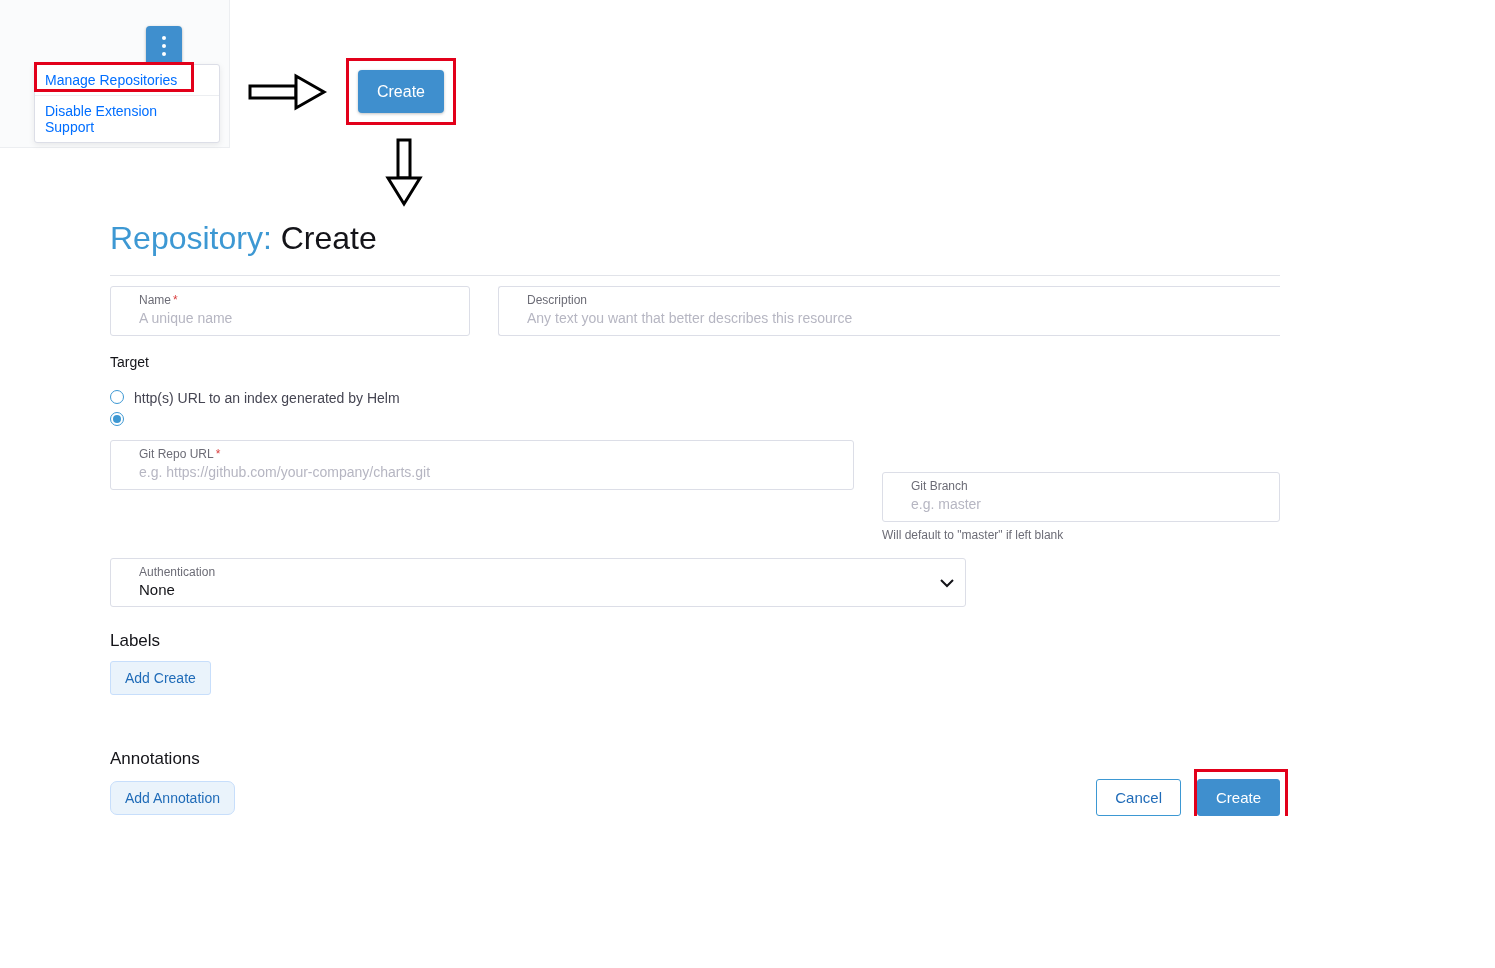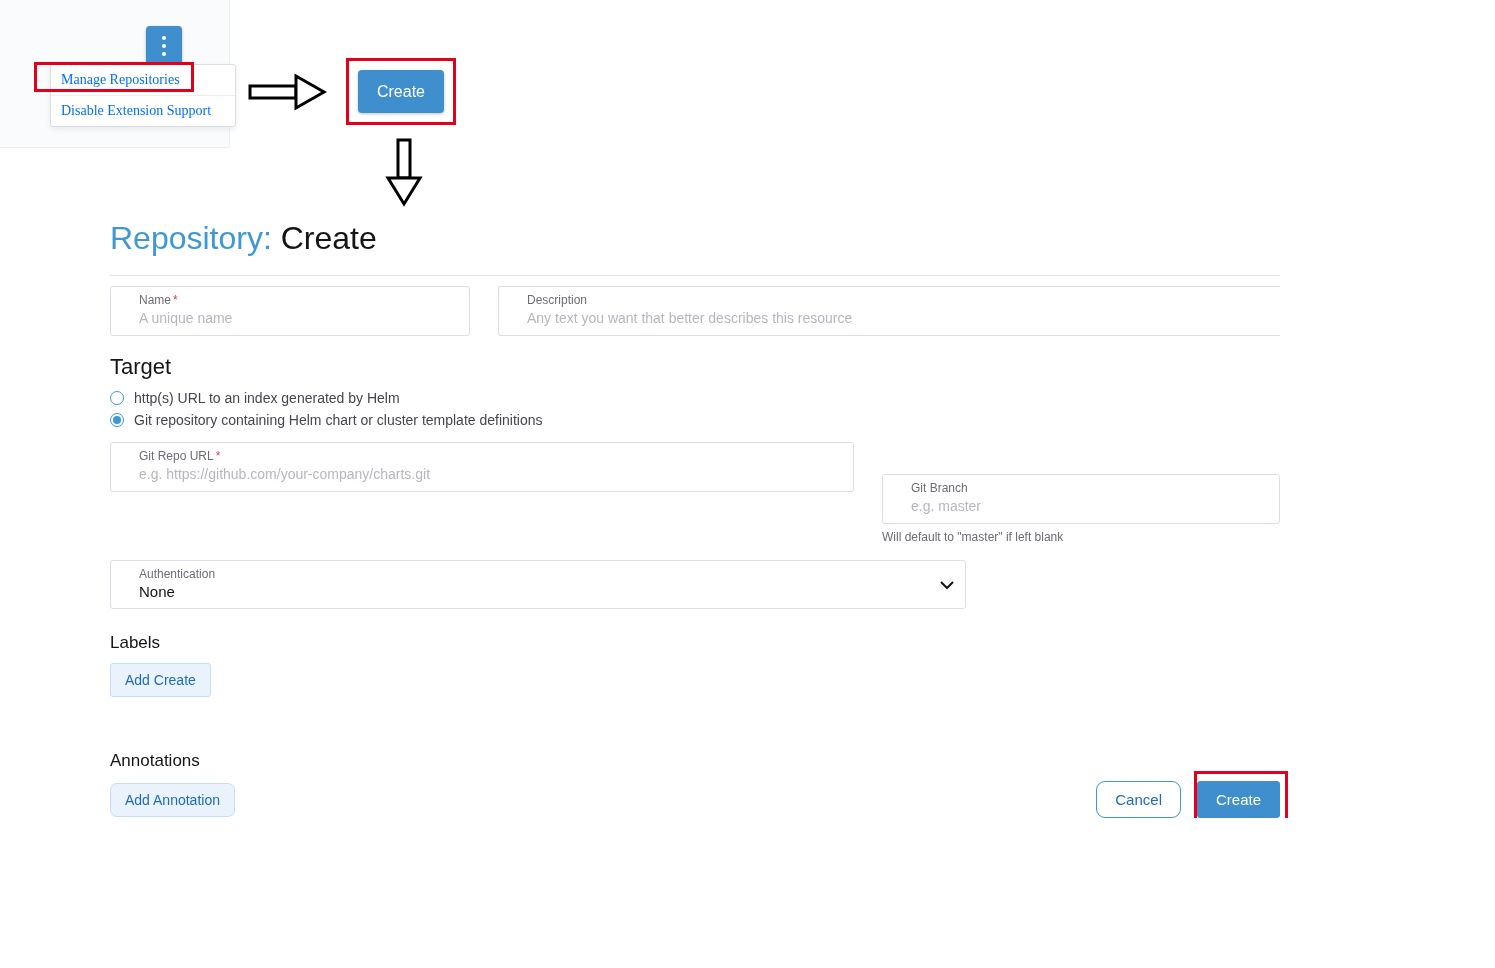--- a/index.html
+++ b/index.html
@@ -5,21 +5,21 @@
   * { box-sizing: border-box; margin: 0; padding: 0; }
   body { font-family: -apple-system, BlinkMacSystemFont, "Segoe UI", Helvetica, Arial, sans-serif; background: #fff; color: #141419; width: 1495px; }
 
   
   .tutorial-area { position: relative; height: 220px; }
   .topbar-bg { position: absolute; left: 0; top: 0; width: 230px; height: 148px; background: #fafbfc; border-bottom: 1px solid #eceef1; border-right: 1px solid #eceef1; }
   .kebab-btn { position: absolute; left: 146px; top: 26px; width: 36px; height: 40px; background: #3f8fce; border-radius: 4px; box-shadow: 0 1px 3px rgba(0,0,0,.3); display:flex; align-items:center; justify-content:center; }
   .kebab-dots { display:flex; flex-direction:column; gap:4px; }
   .kebab-dots span { width:4px; height:4px; border-radius:50%; background:#fff; display:block; }
 
-  .menu-popup { position: absolute; left: 50px; top: 64px; width: 186px; background: #fff; border: 1px solid #dcdee7; border-radius: 3px; box-shadow: 0 2px 6px rgba(0,0,0,.08); font-family: Liberation Serif, serif; }
+  .menu-popup { position: absolute; left: 34px; top: 64px; width: 186px; background: #fff; border: 1px solid #dcdee7; border-radius: 3px; box-shadow: 0 2px 6px rgba(0,0,0,.08); }
   .menu-popup .mi { padding: 7px 10px; font-size: 14px; color: #006eff; cursor: pointer; }
   .menu-popup .mi:first-child { border-bottom: 1px solid #eceef1; }
 
   .red-box { position: absolute; border: 3px solid #e2001a; }
   .red-box.r1 { left: 34px; top: 62px; width: 160px; height: 30px; }
   .red-box.r2 { left: 346px; top: 58px; width: 110px; height: 67px; }
   .red-box.r3 { left: 1046px; top: 680px; width: 94px; height: 56px; }
 
   .btn-primary-big { position: absolute; left: 358px; top: 70px; width: 86px; height: 43px; background: #3f8fce; color: #fff; border-radius: 4px; display:flex; align-items:center; justify-content:center; font-size:16px; box-shadow: 0 1px 3px rgba(0,0,0,.25); }
 
@@ -35,39 +35,39 @@
 
   .row { display:flex; gap: 28px; margin-bottom: 18px; }
   .field { border:1px solid #dcdee7; border-radius:3px; padding: 6px 28px 8px; background:#fff; }
   .field .label { font-size: 12px; color: #6c6c76; margin-bottom: 2px; }
   .field .label .req { color:#d93e3e; margin-left:2px; }
   .field input, .field .value { border:none; outline:none; width:100%; font-size:14px; color:#141419; background:transparent; }
   .field input::placeholder { color:#b6b6c2; }
   .f-name { width: 360px; }
   .f-desc { flex:1; border-right:none; border-top-right-radius:0; border-bottom-right-radius:0; }
 
-  .section-h1 { font-size: 22px; color:#141419; margin: 6px 0 10px; }
+  .section-h1 { font-size: 14px; color:#141419; margin: 6px 0 20px; }
   .section-h2 { font-size: 17px; color:#141419; margin: 24px 0 10px; }
 
-  .radio-row { display:flex; align-items:center; gap:10px; font-size:14px; color:#454552; margin-bottom:6px; }
+  .radio-row { display:flex; align-items:flex-start; gap:10px; font-size:14px; color:#454552; margin-bottom:6px; }
   .radio { width:14px; height:14px; border-radius:50%; border:1.5px solid #3d98d3; display:inline-block; position:relative; flex:none; }
   .radio.checked::after { content:""; position:absolute; inset:2px; background:#3d98d3; border-radius:50%; }
 
   .row-target { display:flex; gap: 28px; margin-top:14px; align-items:flex-start; }
   .f-url { width: 744px; }
   .f-branch-col { flex:1; }
   .f-branch { width:100%;margin-top:32px; }
   .hint { font-size:12px; color:#6c6c76; margin-top:6px; }
 
   .f-auth { width: 856px; position:relative; margin-top:16px; }
   .f-auth .chev { position:absolute; right:10px; top:50%; transform:translateY(-50%); }
   .f-auth .value { font-size:15px; color:#141419; }
 
   .btn-secondary { background:#eaf3fb; border:1px solid #c7defb; color:#1f6bb8; border-radius:3px; padding:8px 14px; font-size:14px; cursor:pointer; display:inline-block; }
-  .btn-outline { background:#fff; border:1px solid #3d98d3; color:#1f6bb8; border-radius:9px; padding:9px 18px; font-size:15px; cursor:pointer; }
+  .btn-outline { background:#fff; border:1px solid #3d98d3; color:#1f6bb8; border-radius:3px; padding:9px 18px; font-size:15px; cursor:pointer; }
   .btn-primary { background:#3f8fce; border:1px solid #3f8fce; color:#fff; border-radius:3px; padding:9px 18px; font-size:15px; cursor:pointer; }
 
   .annotations-footer { display:flex; justify-content:space-between; align-items:flex-start; }
   .ann-left { }
   .ann-right { display:flex; gap:16px; position:relative; padding-top:30px; }
 </style>
 </head>
 <body>
 
 <div class="tutorial-area">
@@ -123,21 +123,20 @@
   </div>
 
   <div class="section-h1">Target</div>
 
   <label class="radio-row">
     <span class="radio"></span>
     <span>http(s) URL to an index generated by Helm</span>
   </label>
   <label class="radio-row">
     <span class="radio checked"></span>
-    <span>Git repository containing Helm chart or cluster template definitions</span>
   </label>
 
   <div class="row-target">
     <div class="field f-url">
       <div class="label"><span>Git Repo URL</span><span class="req">*</span></div>
       <input type="text" placeholder="e.g. https://github.com/your-company/charts.git" style="">
     </div>
     <div class="f-branch-col">
       <div class="field f-branch">
         <div class="label">Git Branch</div>

